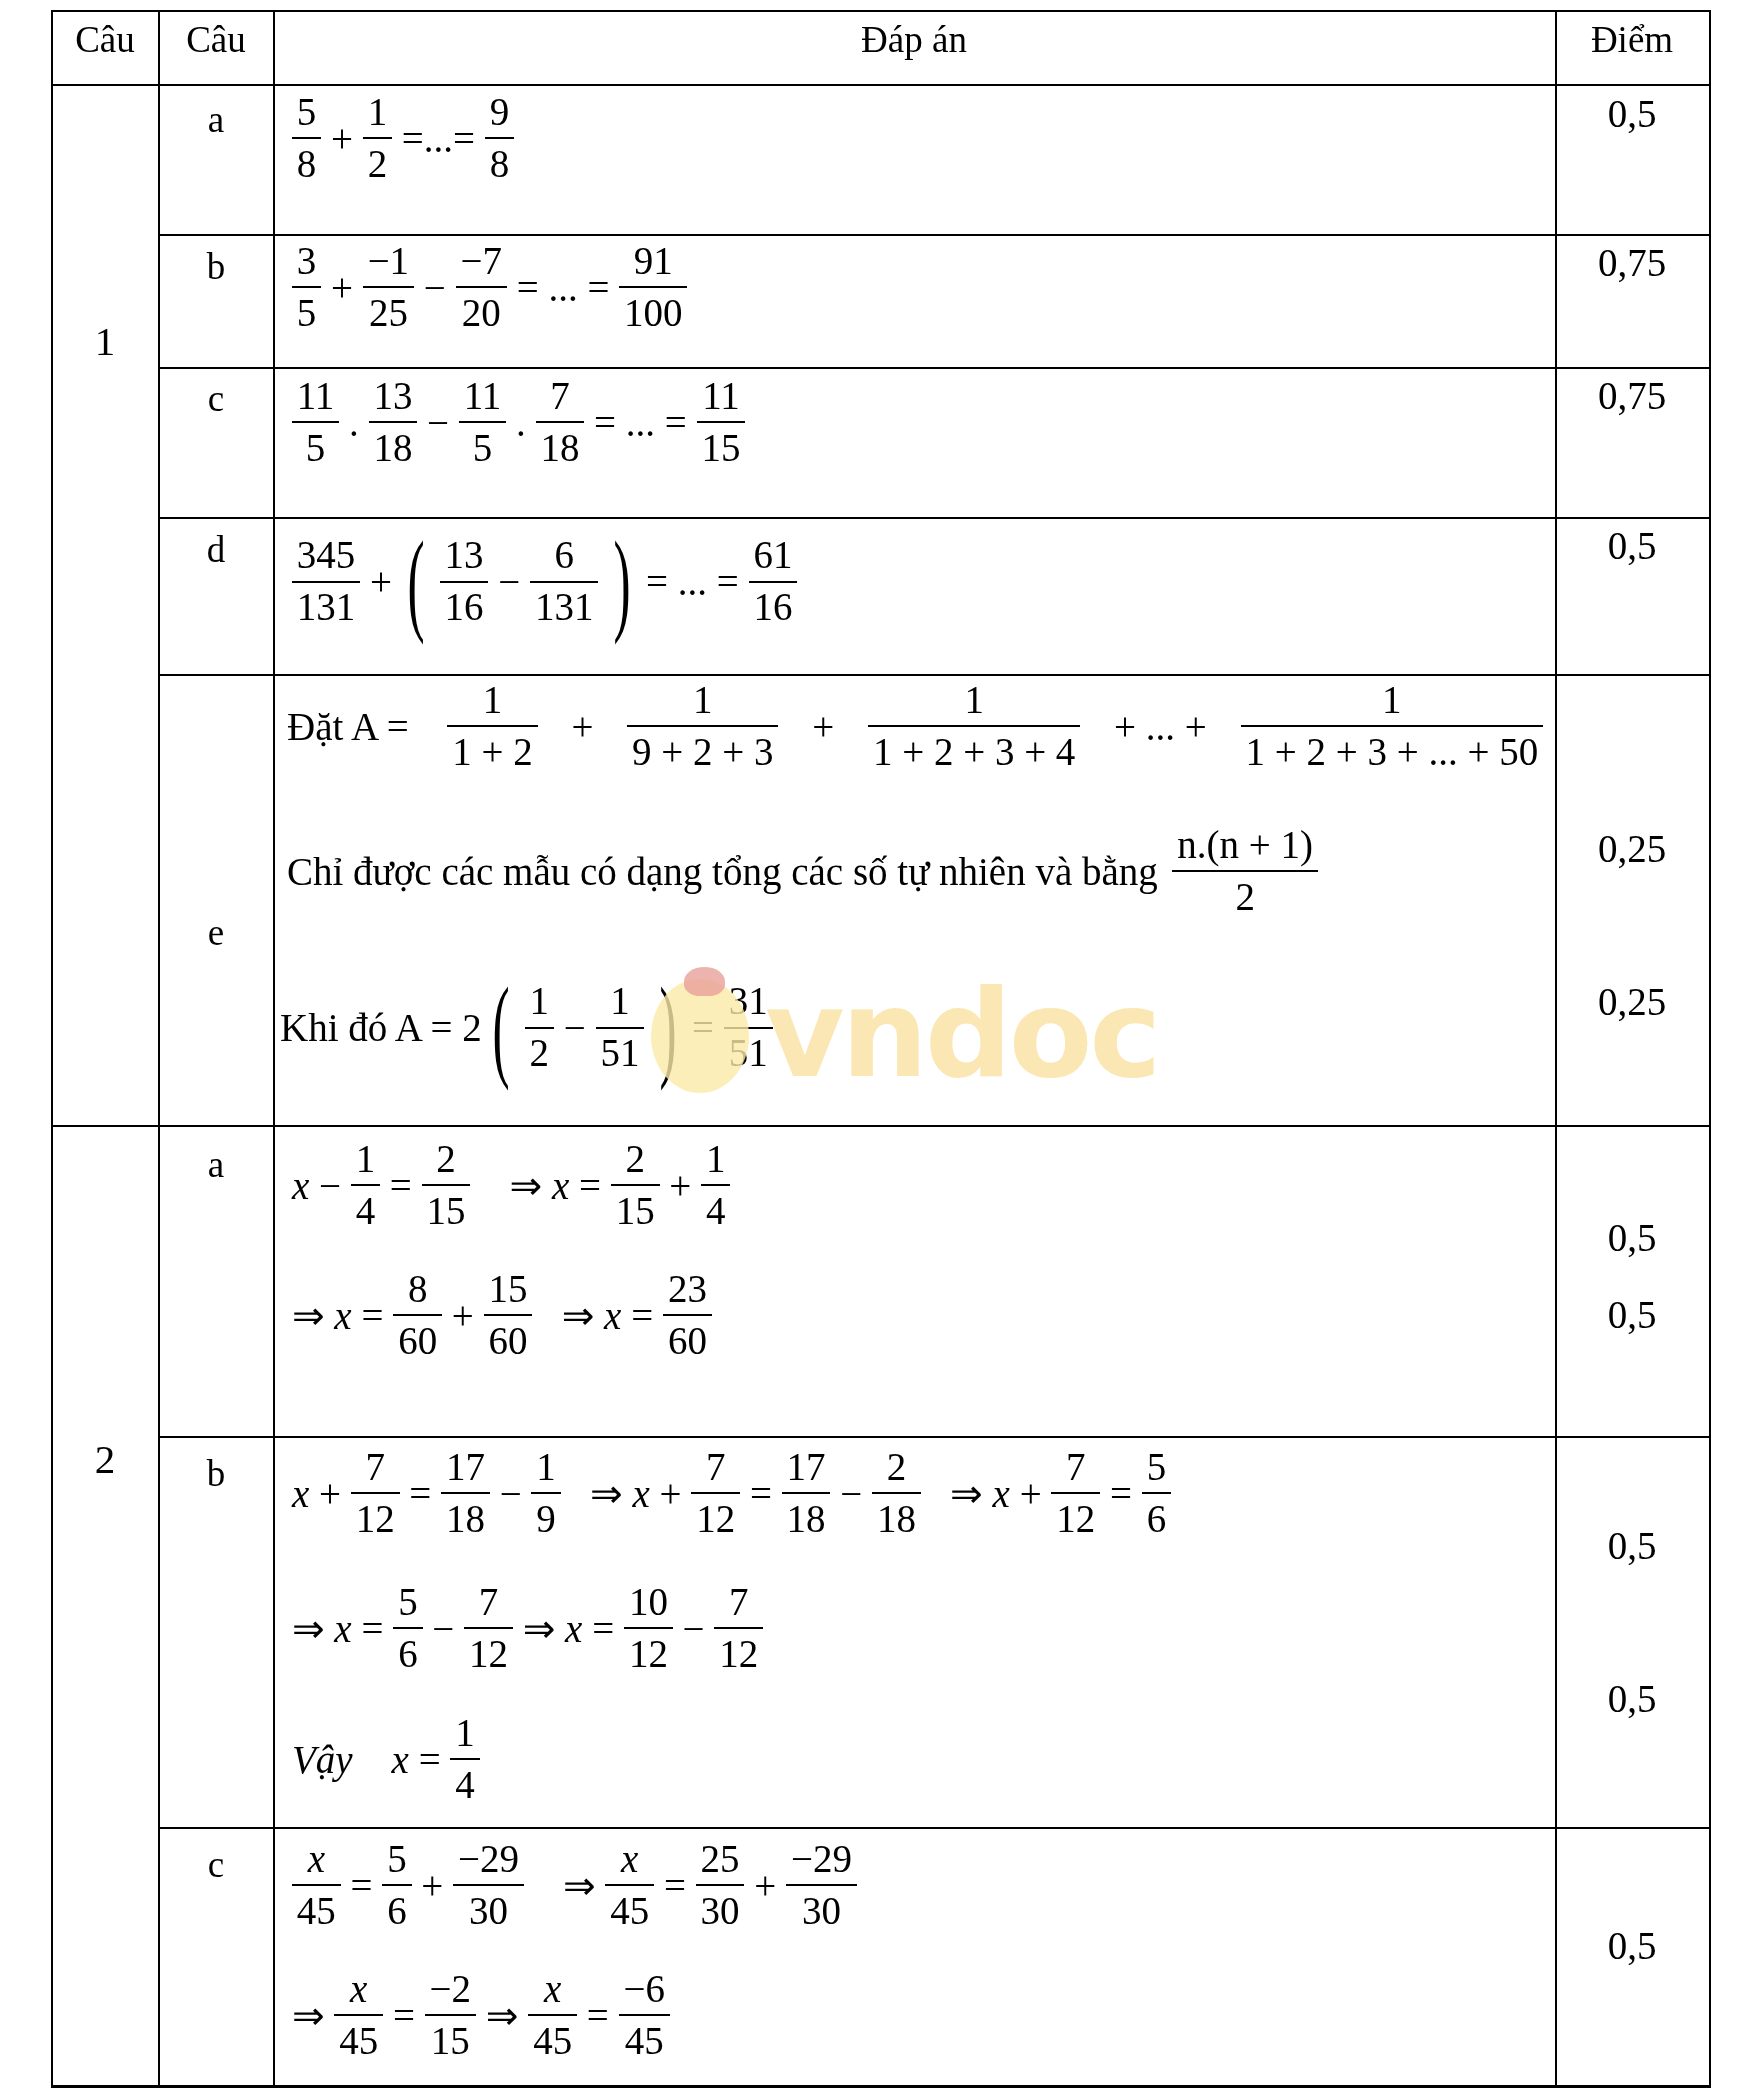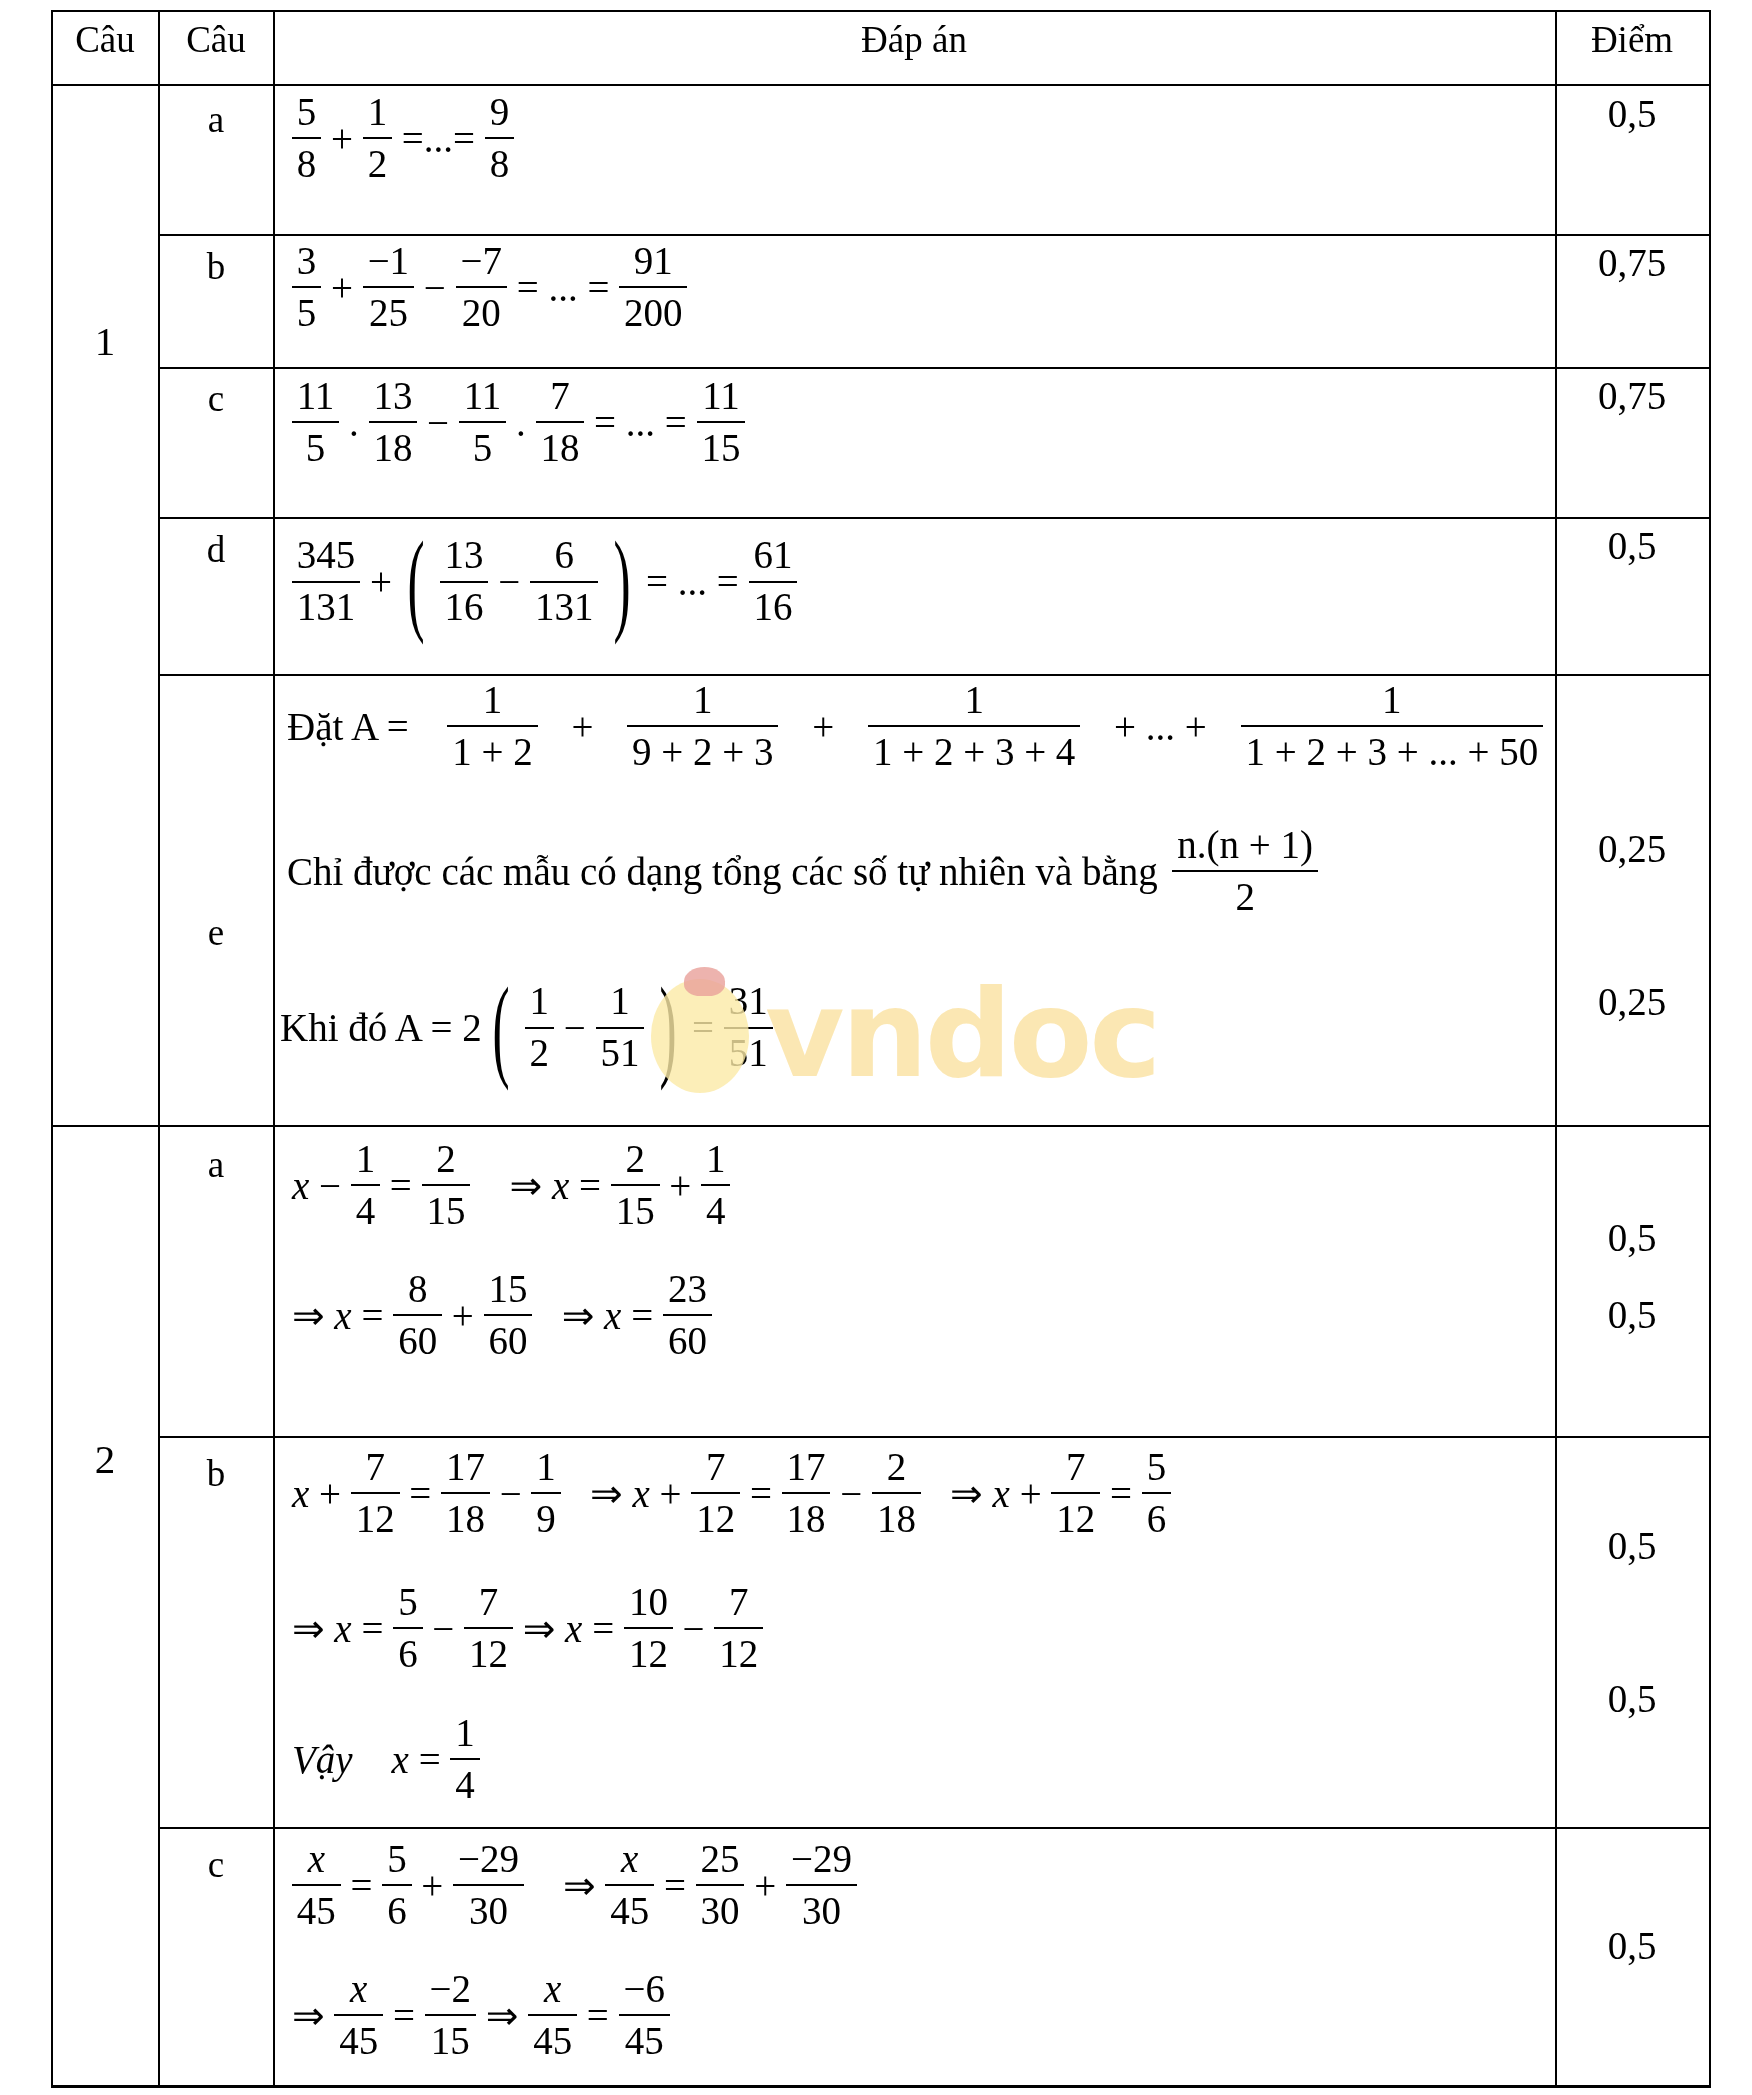--- a/index.html
+++ b/index.html
@@ -113,21 +113,21 @@
       <span class="op" style="white-space: pre;">−</span>
       <span class="frac">
         <span class="num">−7</span>
         <span class="bar"></span>
         <span class="den">20</span>
       </span>
       <span class="op" style="white-space: pre;">= ... =</span>
       <span class="frac">
         <span class="num">91</span>
         <span class="bar"></span>
-        <span class="den">200</span>
+        <span class="den">100</span>
       </span>
     </div>
   <div class="math" style="left:236px;top:365px;">
       <span class="frac">
         <span class="num">11</span>
         <span class="bar"></span>
         <span class="den">5</span>
       </span>
       <span class="op" style="white-space: pre;">.</span>
       <span class="frac">

